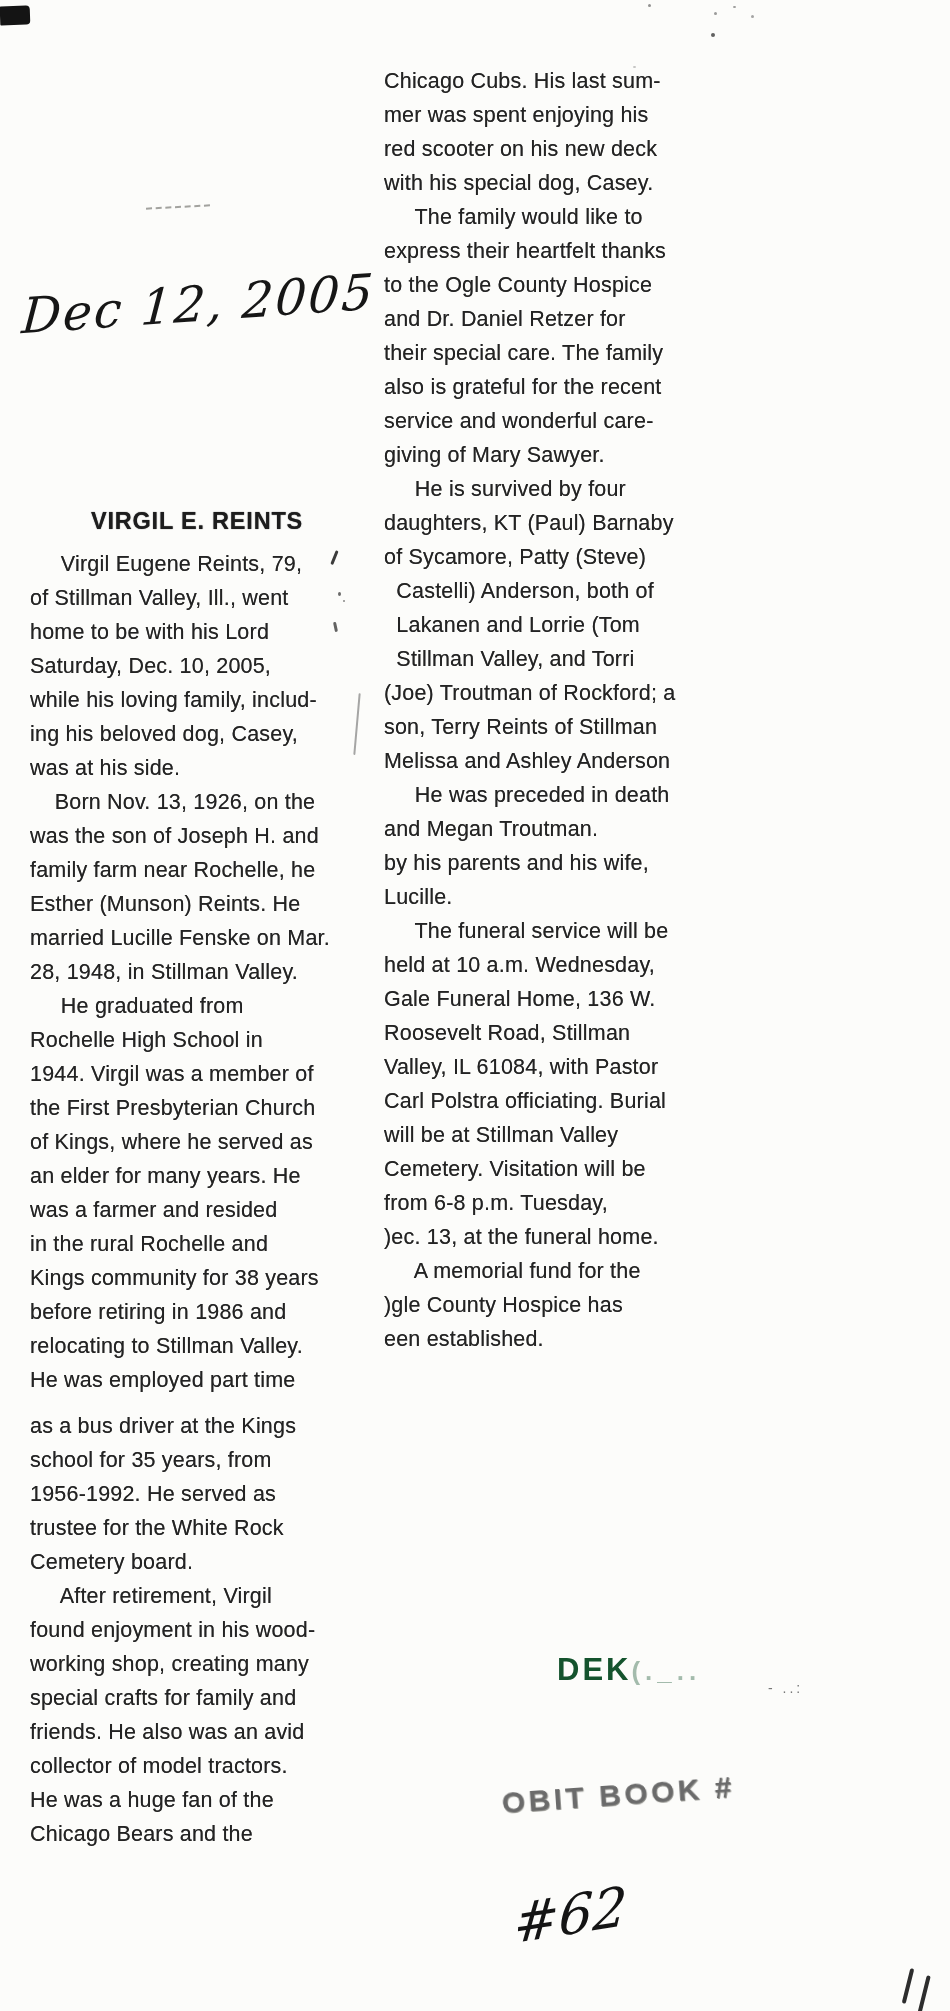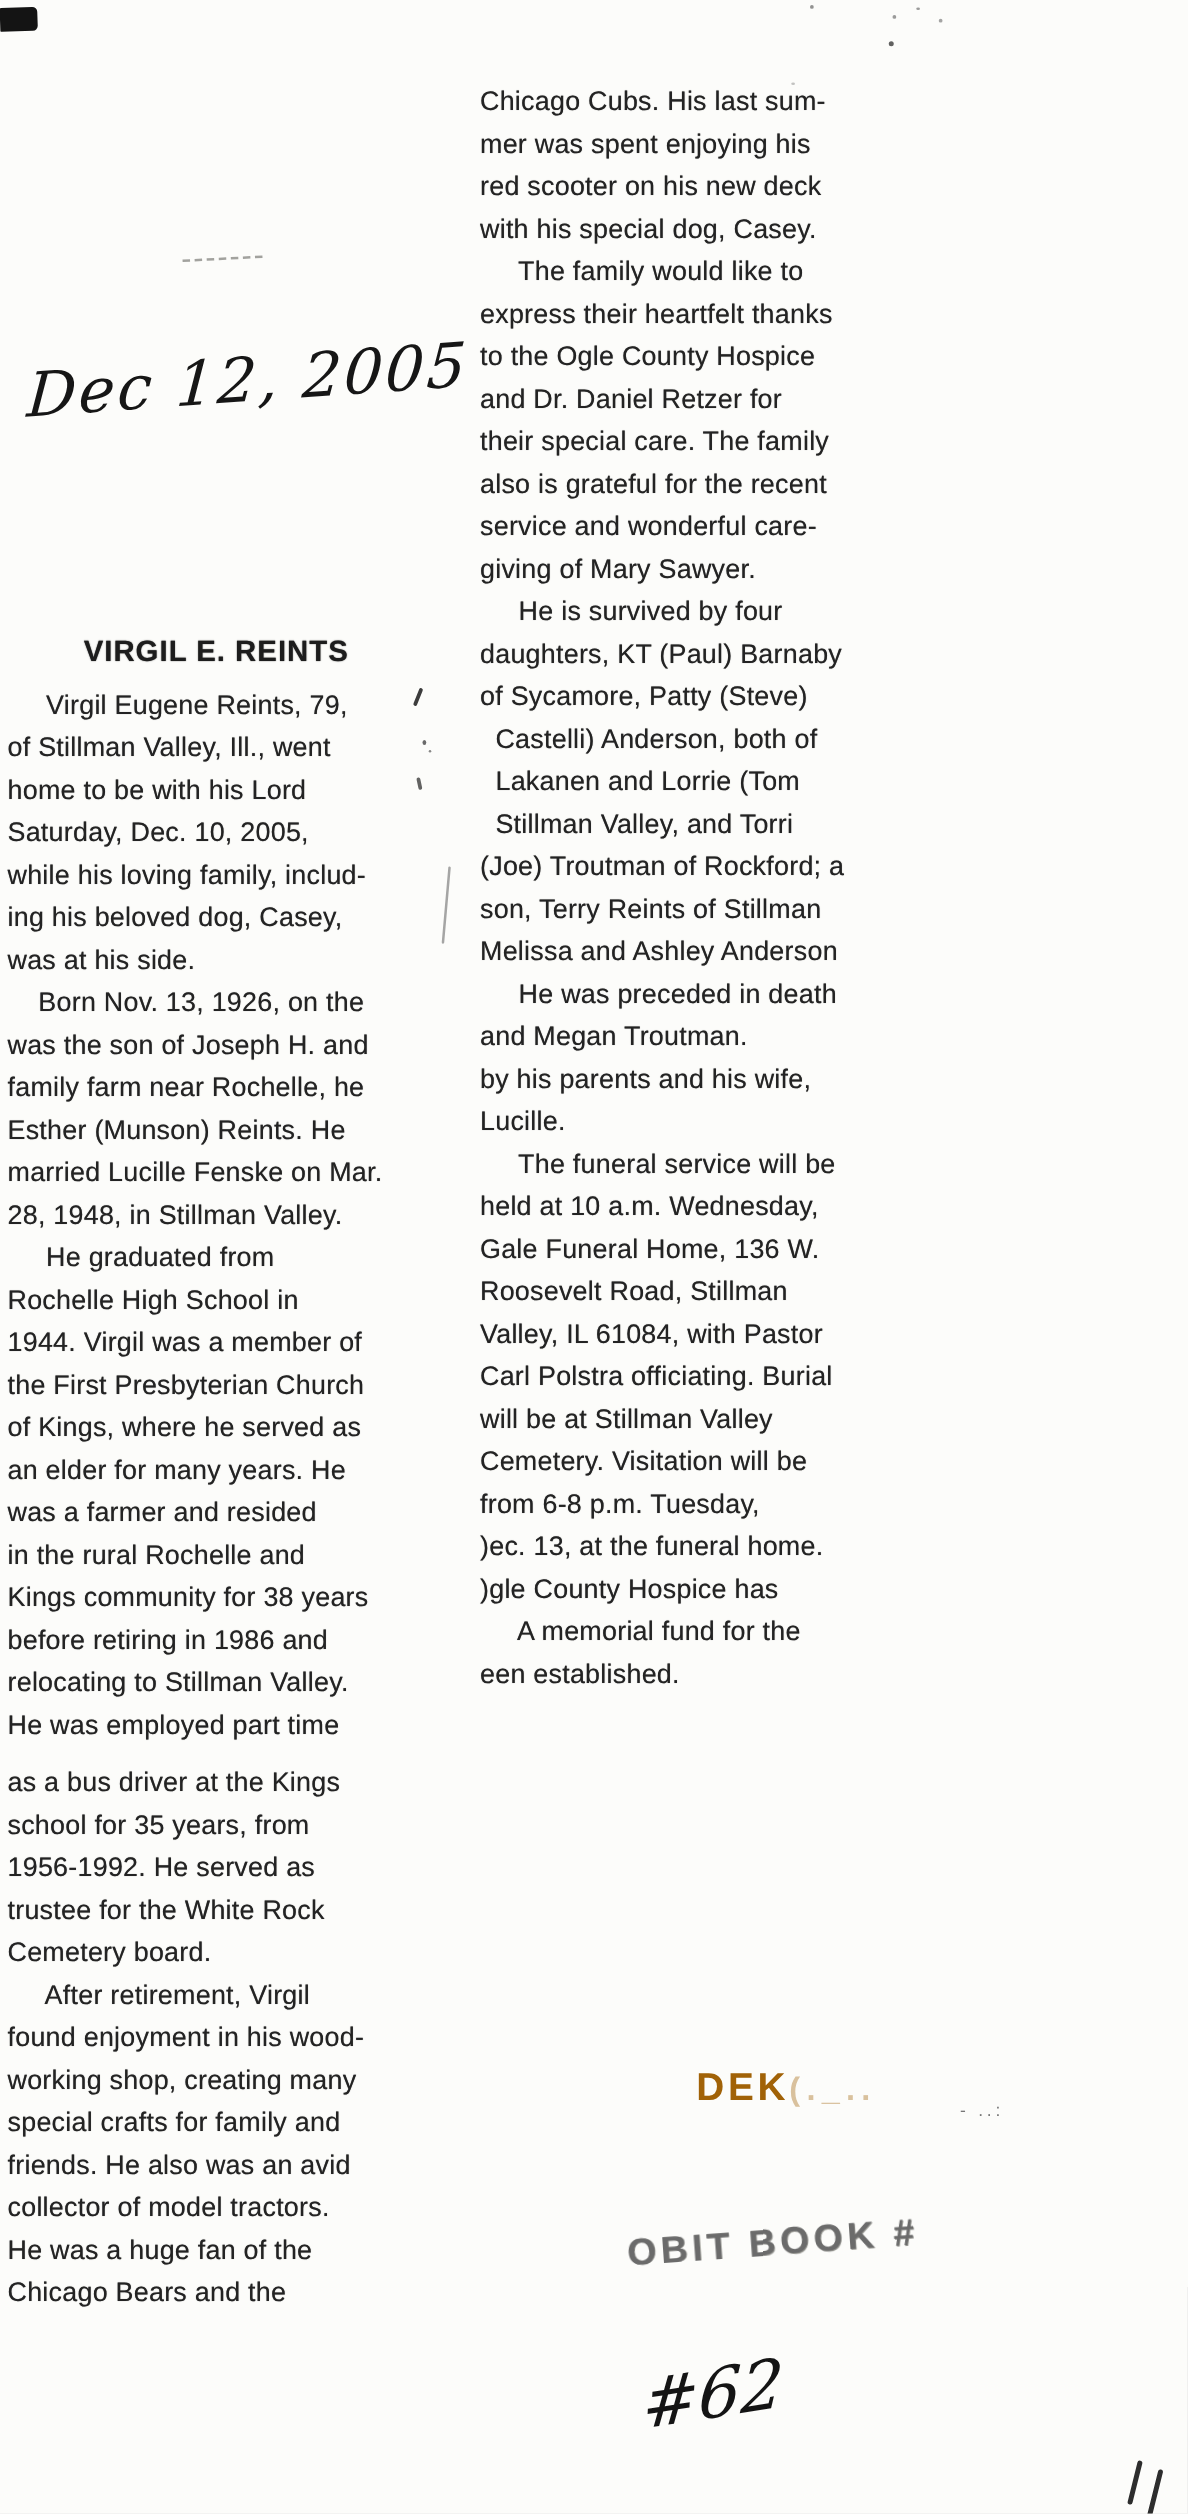--- a/index.html
+++ b/index.html
@@ -16,21 +16,21 @@
   .col { position:absolute; color:#222; }
   .line {
     white-space:pre;
     font-size:21.5px;
     line-height:34px;
     letter-spacing:0.2px;
     color:#232323;
     text-shadow:0 0 0.6px rgba(35,35,35,0.65);
   }
   .line:empty { height:12px; }
-  .col-left  { left:6px;  top:508px; width:334px; }
+  .col-left  { left:30px;  top:508px; width:334px; }
   .col-right { left:384px; top:64px;  width:334px; }
 
   .obit-title {
     margin:0 0 12px 0;
     text-align:center;
     font-size:23.5px;
     font-weight:700;
     letter-spacing:0.8px;
     color:#1d1d1d;
     text-shadow:0 0 1px rgba(25,25,25,0.85);
@@ -55,21 +55,21 @@
     color:#141414;
     transform:rotate(-9deg) skewX(-12deg);
     transform-origin:left top;
   }
 
   
   .stamp-dek {
     position:absolute; left:557px; top:1652px;
     font-weight:700; font-size:31px;
     letter-spacing:3px;
-    color:#a16207;
+    color:#14532d;
     filter:blur(0.3px);
   }
   .stamp-dek .faded { opacity:0.38; letter-spacing:5px; font-size:26px; }
   .stamp-dek-trail {
     position:absolute; left:768px; top:1680px;
     font-size:14px; color:#777; letter-spacing:3px;
   }
   .stamp-obit {
     position:absolute; left:503px; top:1786px;
     font-weight:700; font-size:30px;
@@ -215,22 +215,22 @@
         <div class="line">     The funeral service will be</div>
         <div class="line">held at 10 a.m. Wednesday,</div>
         <div class="line">Gale Funeral Home, 136 W.</div>
         <div class="line">Roosevelt Road, Stillman</div>
         <div class="line">Valley, IL 61084, with Pastor</div>
         <div class="line">Carl Polstra officiating. Burial</div>
         <div class="line">will be at Stillman Valley</div>
         <div class="line">Cemetery. Visitation will be</div>
         <div class="line">from 6-8 p.m. Tuesday,</div>
         <div class="line">)ec. 13, at the funeral home.</div>
+        <div class="line">     A memorial fund for the</div>
         <div class="line">)gle County Hospice has</div>
-        <div class="line">     A memorial fund for the</div>
         <div class="line">een established.</div>
       </div>
   </div>
 
   <div class="stamp-dek">
     <span>DEK</span><span class="faded">(._..</span>
   </div>
   <div class="stamp-dek-trail">- ..:</div>
 
   <div class="stamp-obit">OBIT BOOK #</div>

